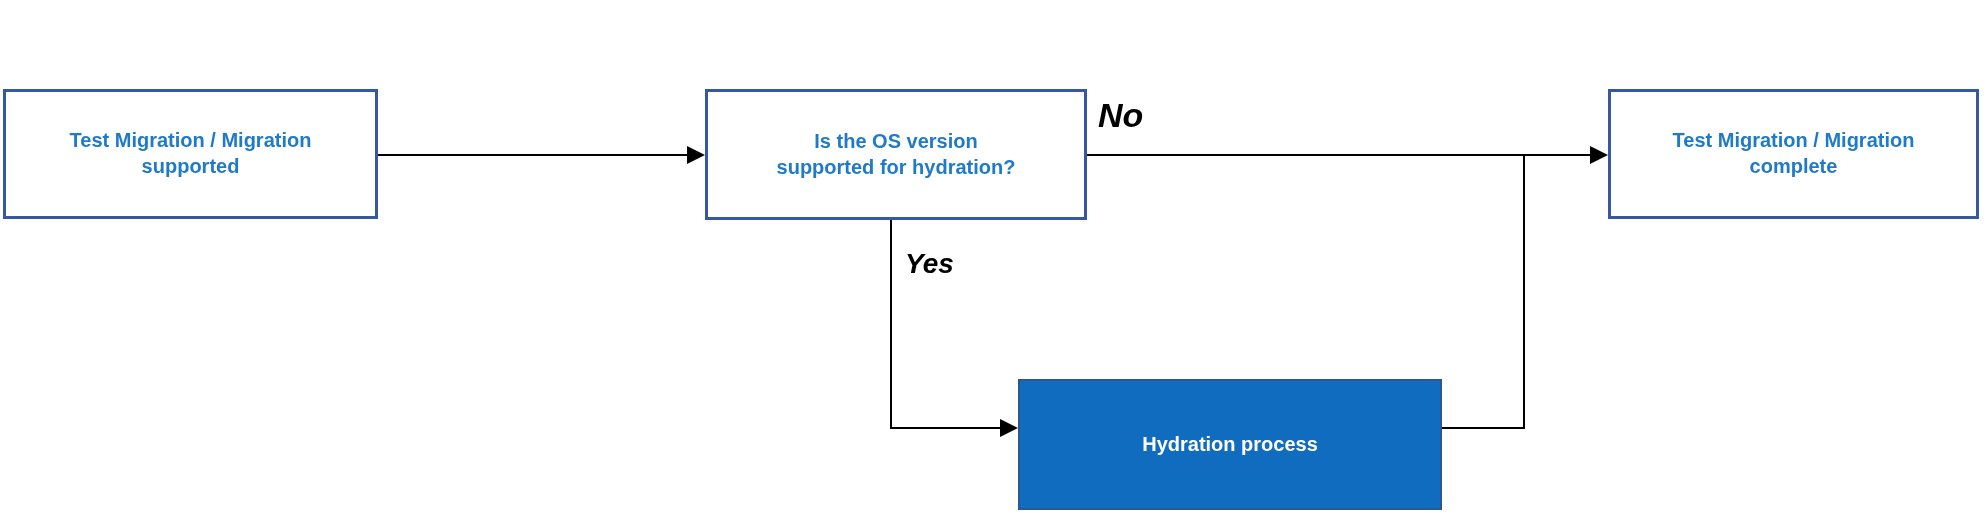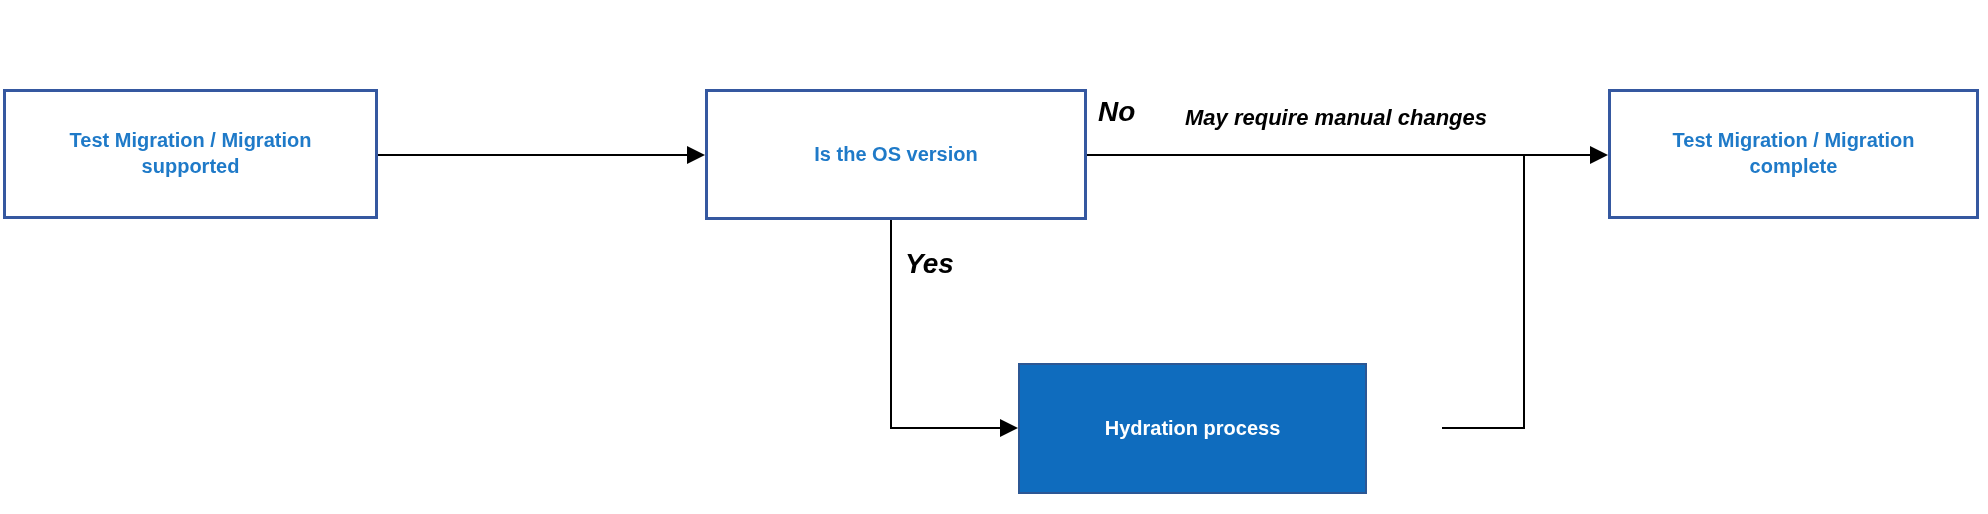--- a/index.html
+++ b/index.html
@@ -55,57 +55,57 @@
     border-left: 18px solid #000000;
   }
   
   .edge-label {
     position: absolute;
     color: #000000;
     font-weight: 700;
     font-style: italic;
     white-space: nowrap;
   }
-  .edge-label-no  { font-size: 28px; }
+  .edge-label-no  { font-size: 34px; }
   .edge-label-yes { font-size: 28px; }
   .edge-label-note { font-size: 22px; }
 </style>
 </head>
 <body>
 
 <div class="canvas">
 
   <div class="node node-white" style="left:3px; top:89px; width:375px; height:130px; padding:0 18px;">
     <span class="line">Test Migration / Migration</span>
     <span class="line">supported</span>
   </div>
 
   <div class="node node-white" style="left:705px; top:89px; width:382px; height:131px; padding:0 24px;">
     <span class="line">Is the OS version</span>
+    <span class="line">supported for hydration?</span>
   </div>
 
   <div class="node node-white" style="left:1608px; top:89px; width:371px; height:130px; padding:0 10px;">
     <span class="line">Test Migration / Migration</span>
     <span class="line">complete</span>
   </div>
 
-  <div class="node node-filled" style="left:1018px; top:363px; width:349px; height:131px; padding:6px 18px;">
+  <div class="node node-filled" style="left:1018px; top:379px; width:424px; height:131px; padding:6px 18px;">
     <span class="line">Hydration process</span>
   </div>
 
   <div class="edge edge-h" style="left:378px; top:154px; width:311px;"></div>
   <div class="arrowhead-right" style="left:687px; top:146px;"></div>
 
   <div class="edge edge-h" style="left:1087px; top:154px; width:503px;"></div>
   <div class="arrowhead-right" style="left:1590px; top:146px;"></div>
 
   <div class="edge edge-v" style="left:890px; top:220px; height:209px;"></div>
   <div class="edge edge-h" style="left:890px; top:427px; width:110px;"></div>
   <div class="arrowhead-right" style="left:1000px; top:419px;"></div>
 
   <div class="edge edge-h" style="left:1442px; top:427px; width:83px;"></div>
   <div class="edge edge-v" style="left:1523px; top:154px; height:275px;"></div>
 
   <div class="edge-label edge-label-no" style="left:1098px; top:96px;">No</div>
-  <div class="edge-label edge-label-note" style="left:1185px; top:105px;">May require manual changes</div>
   <div class="edge-label edge-label-yes" style="left:905px; top:248px;">Yes</div>
 
 </div>
 
 </body></html>

